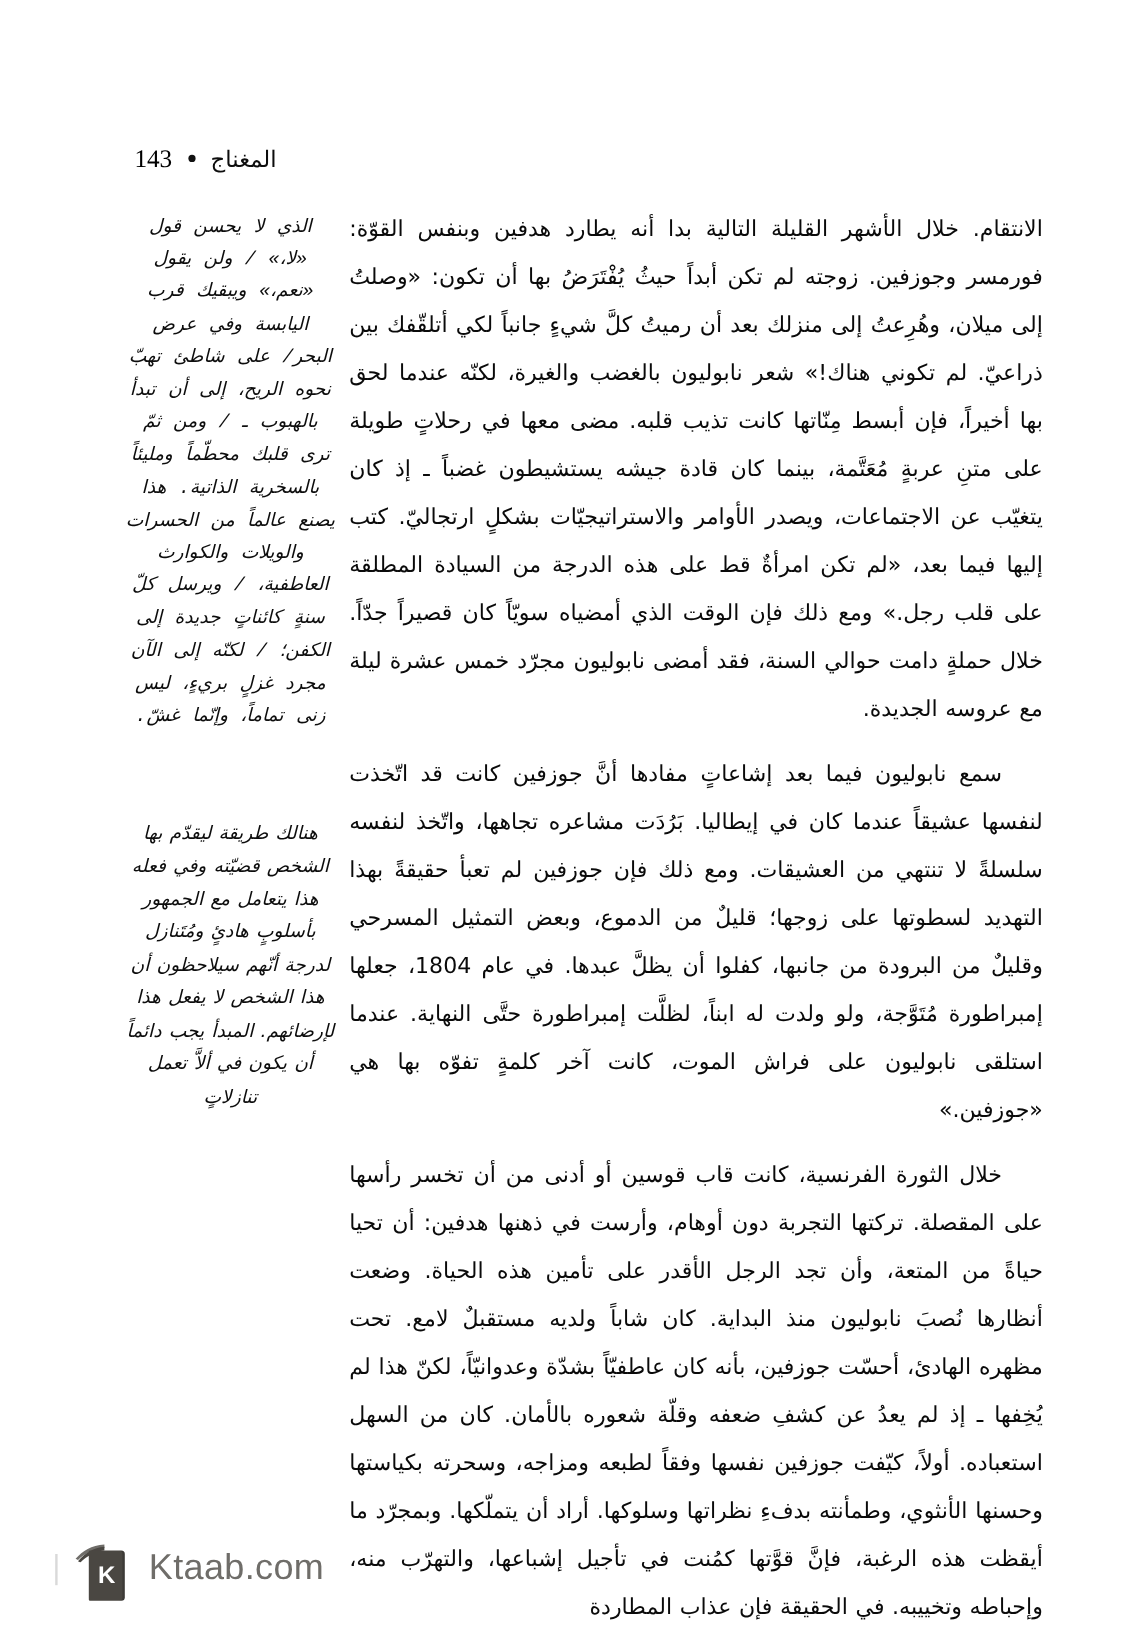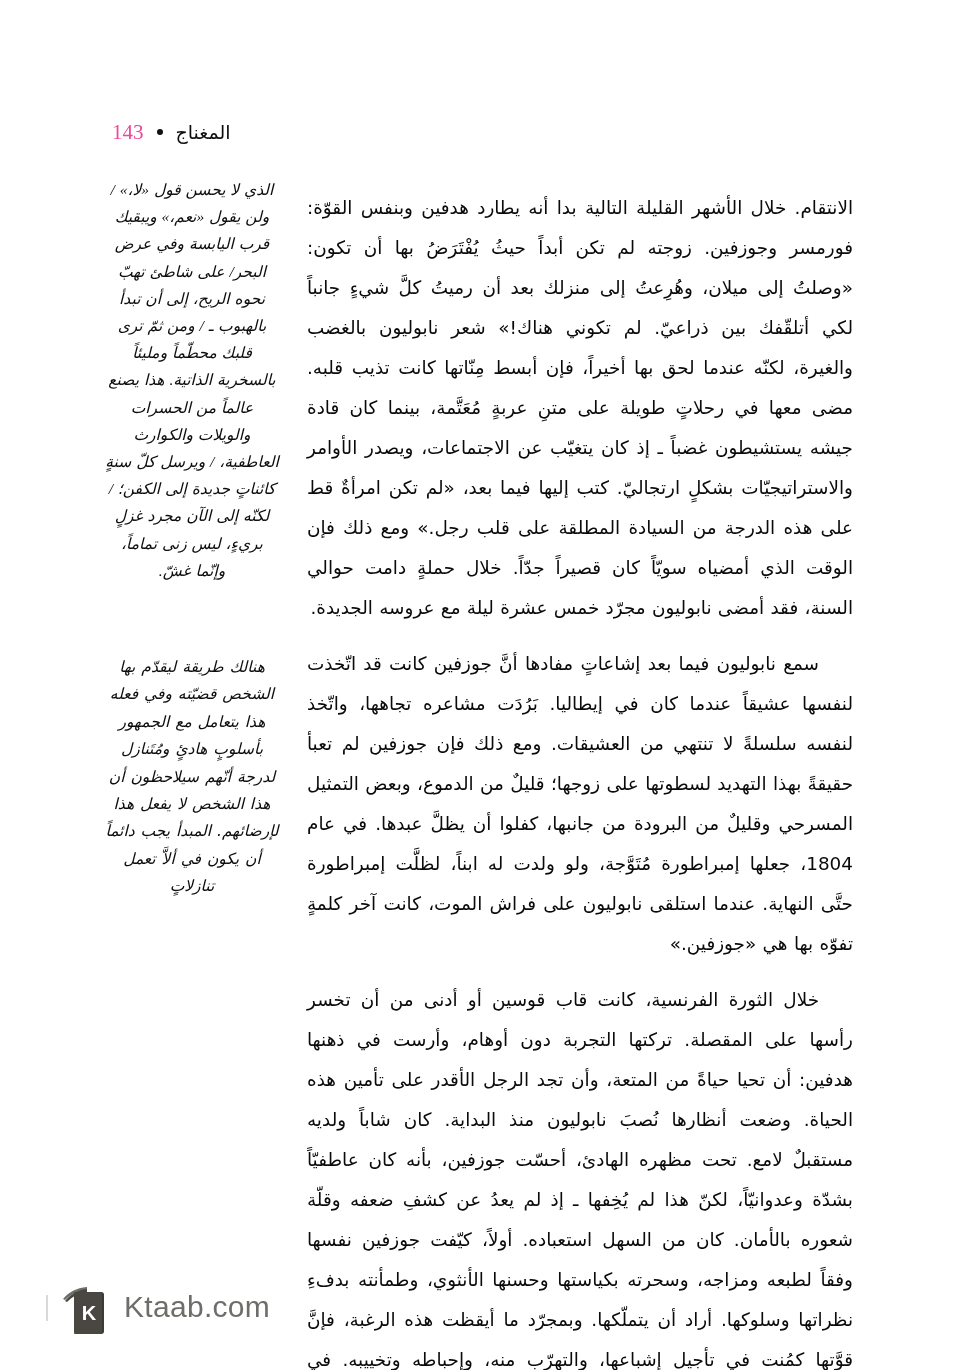--- a/index.html
+++ b/index.html
@@ -50,38 +50,38 @@
     width: 6px;
     height: 6px;
     border-radius: 50%;
     background: #111;
     transform: translateY(-4px);
   }
   .rh-page {
     font-family: "Liberation Serif", serif;
     font-size: 21px;
     line-height: 1;
-    color: #ec4899;
+    color: #000000;
   }
 
   
   .sidequote-col {
     position: absolute;
     top: 176px;
     left: 104px;
     width: 176px;
     direction: rtl;
   }
   .sq-block {
     direction: rtl;
     text-align: center;
     color: #0d0d0d;
   }
   .sq-poem {
-    font-family: Liberation Serif, serif;
+    font-family: Liberation Mono, monospace;
     font-style: italic;
     font-size: 15.5px;
     line-height: 27.2px;
     letter-spacing: -0.2px;
     word-spacing: 1px;
   }
   .sq-attrib {
     font-family: "DejaVu Sans", sans-serif;
     font-size: 15.5px;
     line-height: 27.2px;
@@ -102,21 +102,21 @@
   
   .body-col {
     position: absolute;
     top: 172px;
     right: 86px;
     width: 578px;
     direction: rtl;
     color: #0a0a0a;
   }
   .body-col p {
-    margin: 16px;
+    margin: 0;
     font-family: "DejaVu Sans", sans-serif;
     font-size: 18.4px;
     line-height: 40px;
     text-align: justify;
     text-align-last: right;
     text-justify: inter-word;
     word-spacing: 0.5px;
     letter-spacing: -0.15px;
   }
   .body-col p.cont { text-indent: 0; }

